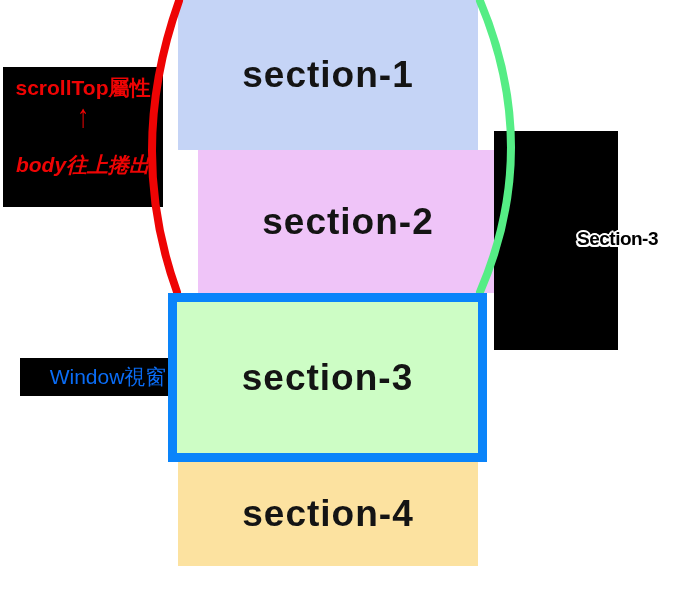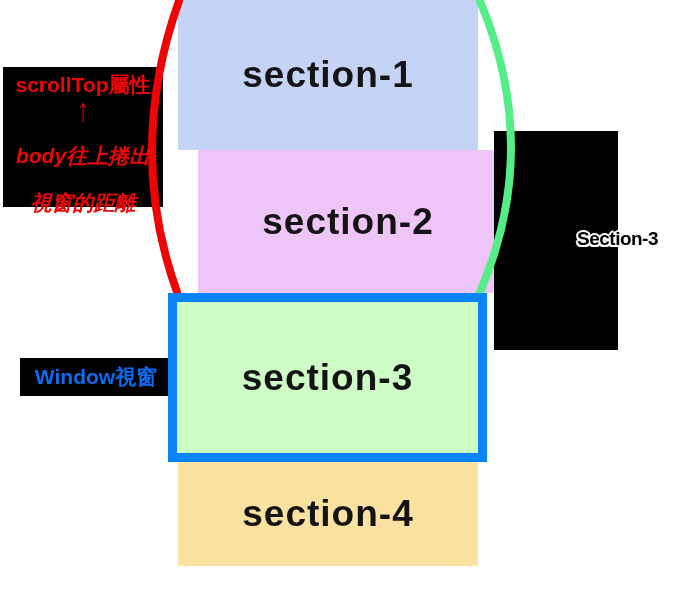--- a/index.html
+++ b/index.html
@@ -35,21 +35,21 @@
     justify-content:space-evenly; padding:4px 0; box-sizing:border-box;
     font-weight:bold; text-align:center;
   }
   .st-title { font-size:21px; white-space:nowrap; }
   .st-arrow { font-size:24px; line-height:0.9; transform:scaleY(1.35); font-weight:bold; }
   .st-desc  { font-size:21px; line-height:1.12; white-space:pre-line;font-style:italic; }
 
   #window-box {
     left:20px; top:358px; width:152px; height:38px;
     display:flex; align-items:center; justify-content:center;
-    font-size:21px; font-weight:bold; white-space:nowrap;
+    font-size:21px; font-weight:normal; white-space:nowrap;padding-left:12px;
   }
 
   #right-box { left:494px; top:131px; width:124px; height:219px; overflow:visible; }
   #right-label {
     position:absolute; left:83px; top:97px;
     font-size:19px; font-weight:bold; letter-spacing:-0.5px; white-space:nowrap;
     color:#000;
     text-shadow:
       -2px 0 0 #fff, 2px 0 0 #fff, 0 -2px 0 #fff, 0 2px 0 #fff,
       -1.5px -1.5px 0 #fff, 1.5px -1.5px 0 #fff,
@@ -79,21 +79,20 @@
 
   <div id="viewport-box" style="border-color: rgb(10, 132, 250); background-color: rgb(205, 253, 197); color: rgb(20, 20, 20);">
     <span>section-3</span>
   </div>
 
   <div class="ann-box" id="scrolltop-box" style="background-color: rgb(0, 0, 0); color: rgb(238, 4, 4);">
     <div class="st-title">scrollTop屬性</div>
     <div class="st-arrow">↑</div>
     <div class="st-desc">
       <div>body往上捲出</div>
-      <div>視窗的距離</div>
     </div>
   </div>
 
   <div class="ann-box" id="window-box" style="background-color: rgb(0, 0, 0); color: rgb(10, 108, 245);">
     <span>Window視窗</span>
   </div>
 
   <div class="ann-box" id="right-box" style="background-color: rgb(0, 0, 0);">
     <span id="right-label">Section-3</span>
   </div>

